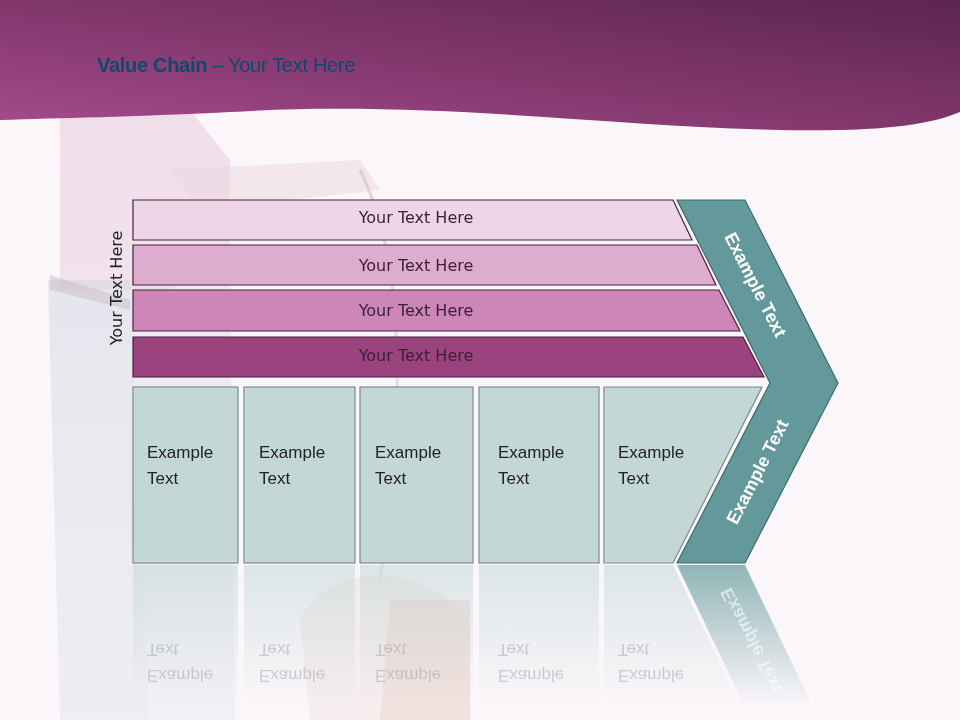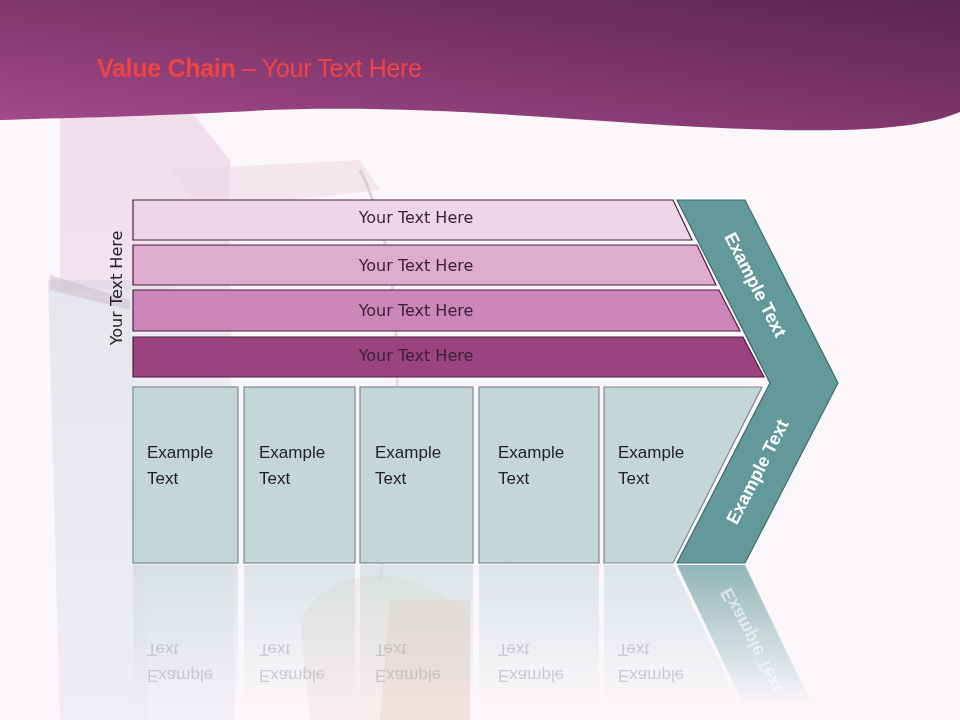--- a/index.html
+++ b/index.html
@@ -1,20 +1,20 @@
 <!DOCTYPE html>
 <html><head>
 <meta charset="utf-8">
 <style>
   html,body{margin:0;padding:0;}
   body{width:960px;height:720px;overflow:hidden;position:relative;background:#fbf6fa;font-family:"DejaVu Sans","Liberation Sans",sans-serif;}
   .slide{position:absolute;left:0;top:0;width:960px;height:720px;overflow:hidden;}
   .bg-photo{position:absolute;left:0;top:0;width:960px;height:720px;}
   .header{position:absolute;left:0;top:0;width:960px;height:140px;}
-  .title{position:absolute;left:97px;top:54px;font-family:"Liberation Sans",sans-serif;font-size:25px;color:#ef4444;white-space:nowrap;letter-spacing:-0.3px;}
+  .title{position:absolute;left:97px;top:54px;font-family:"Liberation Sans",sans-serif;font-size:20px;color:#0c4a6e;white-space:nowrap;letter-spacing:-0.3px;}
   .title b{font-weight:bold;}
   .diagram{position:absolute;left:0;top:0;width:960px;height:720px;}
   .bar-label{position:absolute;left:133px;width:566px;text-align:center;font-size:16px;color:#3a1f35;white-space:nowrap;}
   .side-label{position:absolute;left:116px;top:288px;transform:translate(-50%,-50%) rotate(-90deg);font-size:16px;color:#222;white-space:nowrap;}
   .col-label{position:absolute;top:440px;font-size:17px;line-height:26px;color:#222;font-family:"Liberation Sans",sans-serif;}
   .col-label span{display:block;}
   .chev-label{position:absolute;color:#fff;font-weight:bold;font-size:18px;white-space:nowrap;font-family:"Liberation Sans",sans-serif;}
   .refl{position:absolute;font-size:17px;line-height:26px;color:#9a9aa6;opacity:.45;transform:scaleY(-1);font-family:"Liberation Sans",sans-serif;}
   .refl span{display:block;}
 </style>

